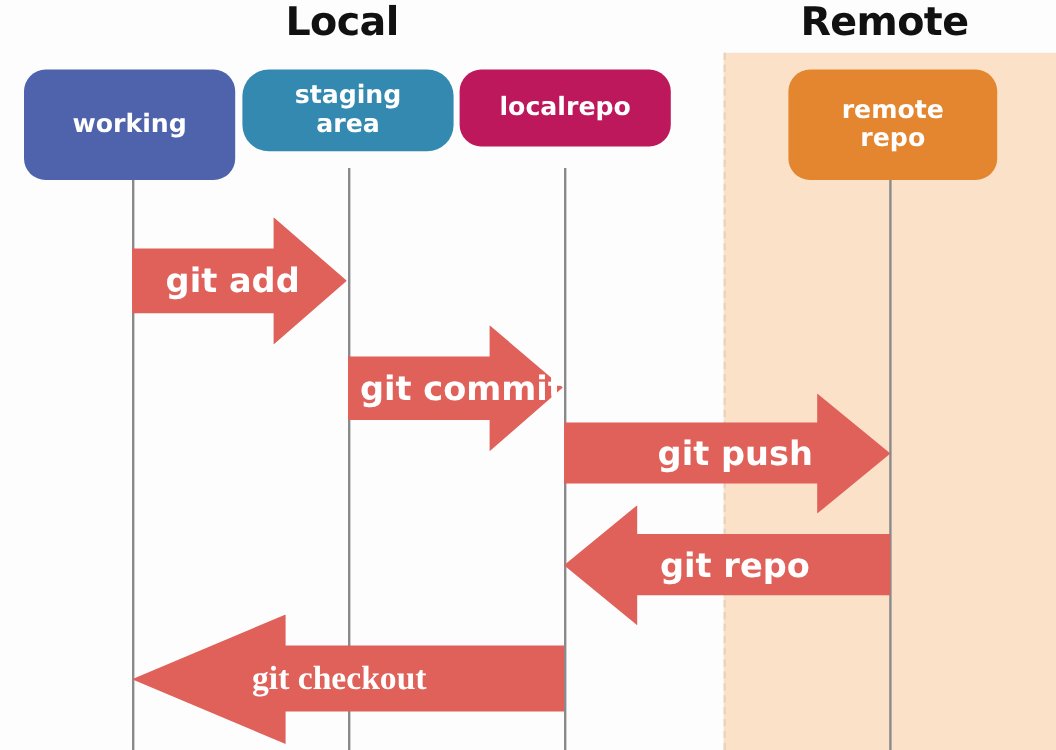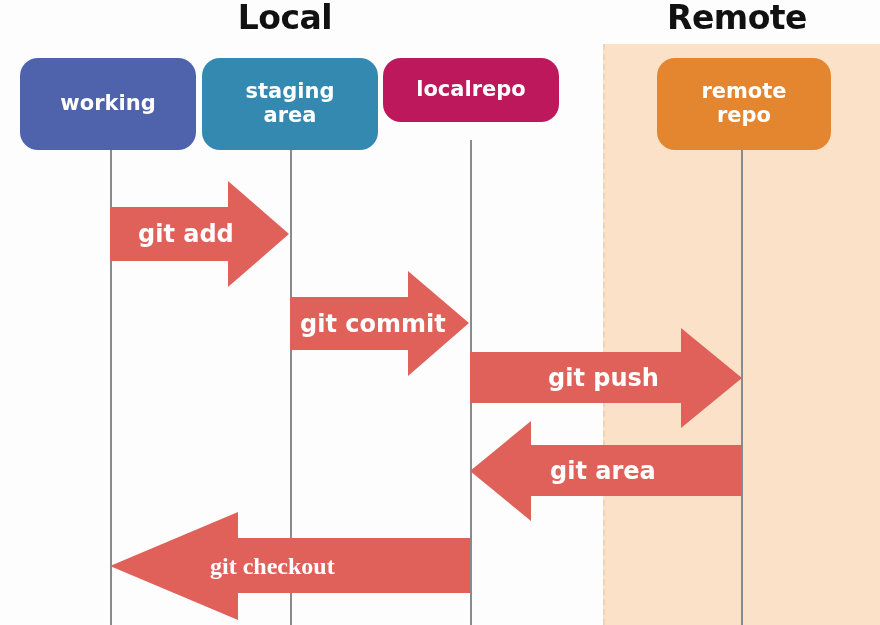--- a/index.html
+++ b/index.html
@@ -64,35 +64,35 @@
     text-align: center;
     color: #ffffff;
     font-family: "DejaVu Sans", sans-serif;
     font-weight: bold;
     font-size: 21px;
     line-height: 1.12;
     box-sizing: border-box;
     padding: 21px 8px;
   }
   .node-working { left: 20px;  top: 58px; width: 176px; height: 92px; background: #4e63ab; }
-  .node-staging { left: 202px; top: 58px; width: 176px; height: 92px; background: #3489b0; }
+  .node-staging { left: 202px; top: 58px; width: 176px; height: 68px; background: #3489b0; border-radius: 22px; }
   .node-local   { left: 383px; top: 58px; width: 176px; height: 64px; background: #be185d; }
   .node-remote  { left: 657px; top: 58px; width: 174px; height: 92px; background: #e4852f; }
 
   
   .arrow {
     position: absolute;
   }
   .arrow svg { display: block; }
   .arrow-label {
     position: absolute;
     color: #ffffff;
     font-family: "DejaVu Sans", sans-serif;
     font-weight: bold;
-    font-size: 24px;
+    font-size: 28px;
     white-space: nowrap;
     top: 50%;
     transform: translateY(-50%);
     pointer-events: none;
   }
   .label-right { right: 32%; }
 </style>
 </head>
 <body>
 
@@ -150,21 +150,21 @@
     <svg width="272" height="100" viewBox="0 0 272 100">
       <polygon points="0,24 211,24 211,0 272,50 211,100 211,75 0,75" fill="#df6159"></polygon>
     </svg>
     <div class="arrow-label" style="left:78px;">git push</div>
   </div>
 
   <div class="arrow" style="left:470px; top:421px; width:272px; height:100px;">
     <svg width="272" height="100" viewBox="0 0 272 100">
       <polygon points="272,24 61,24 61,0 0,50 61,100 61,75 272,75" fill="#df6159"></polygon>
     </svg>
-    <div class="arrow-label" style="left:80px;">git area</div>
+    <div class="arrow-label" style="left:80px;">git repo</div>
   </div>
 
   <div class="arrow" style="left:110px; top:512px; width:360px; height:108px;">
     <svg width="360" height="108" viewBox="0 0 360 108">
       <polygon points="360,26 128,26 128,0 0,54 128,108 128,81 360,81" fill="#df6159"></polygon>
     </svg>
     <div class="arrow-label" style="left:100px;font-family:Liberation Serif, serif;">git checkout</div>
   </div>
 
 </div>

